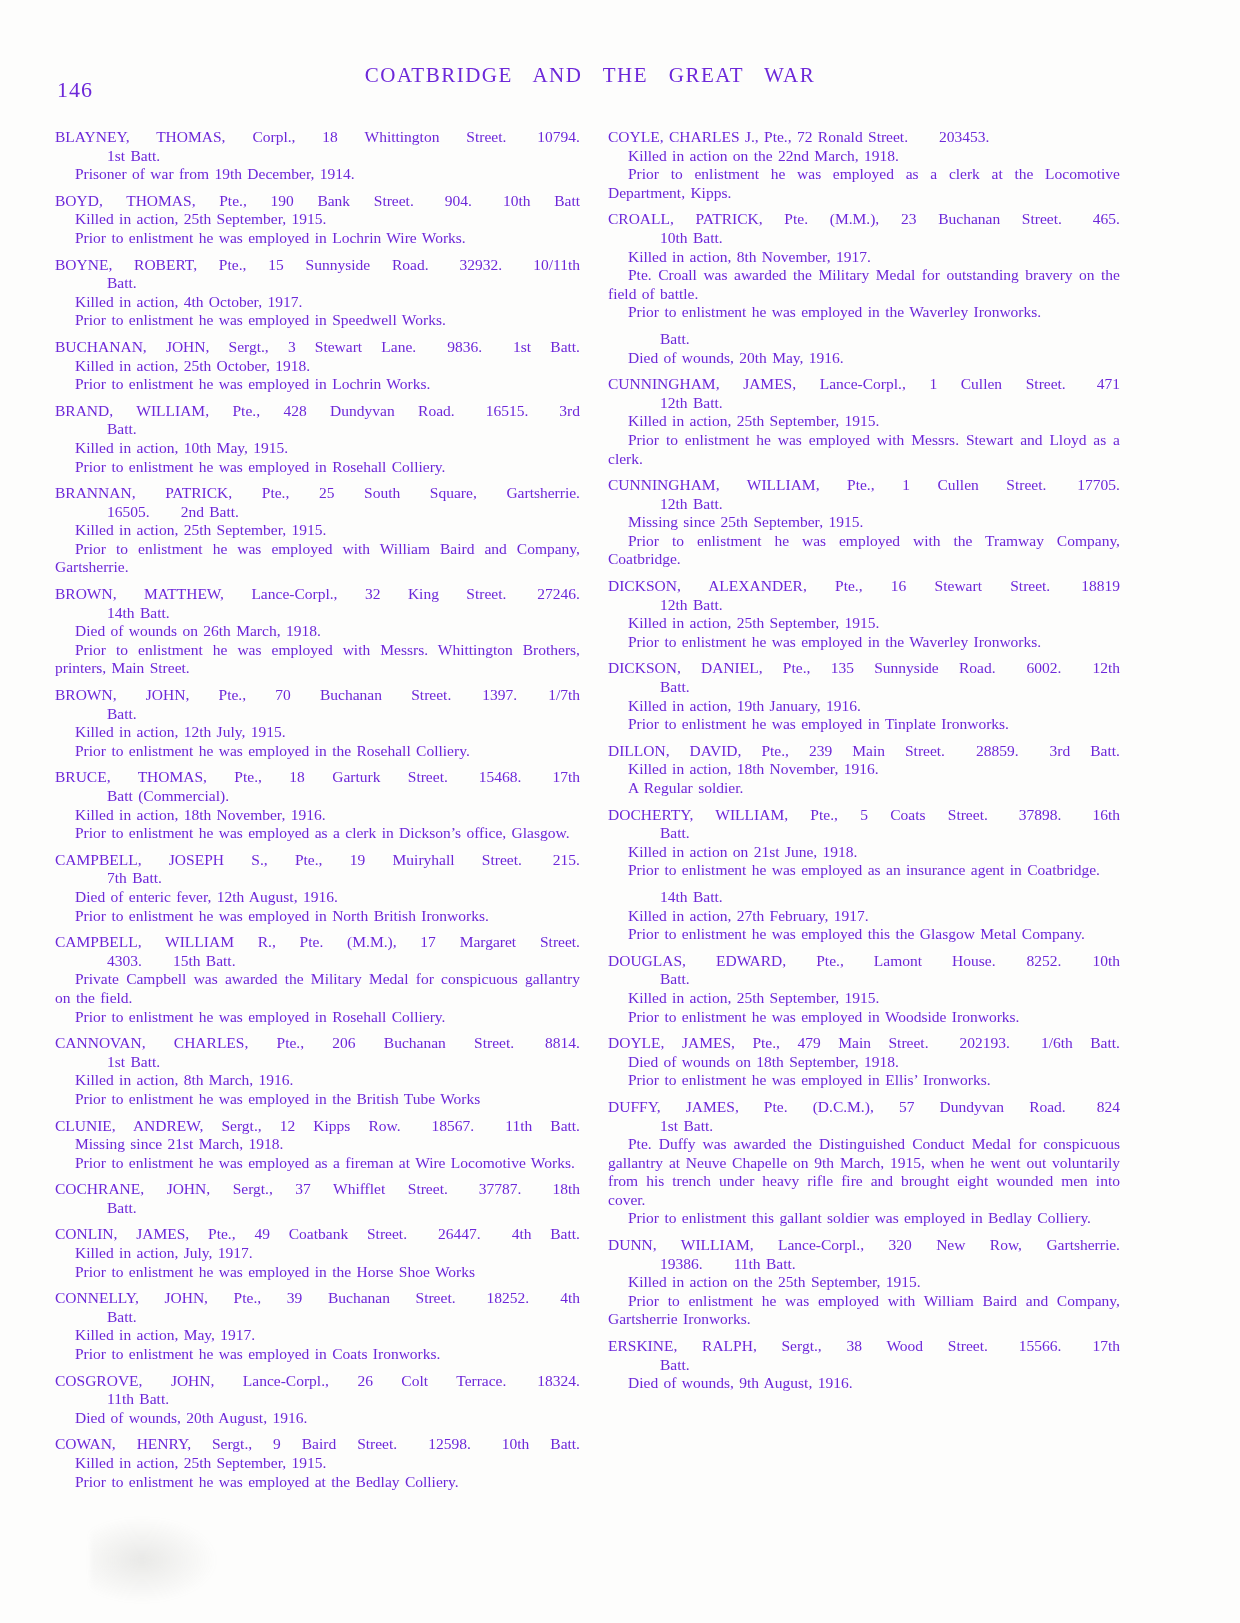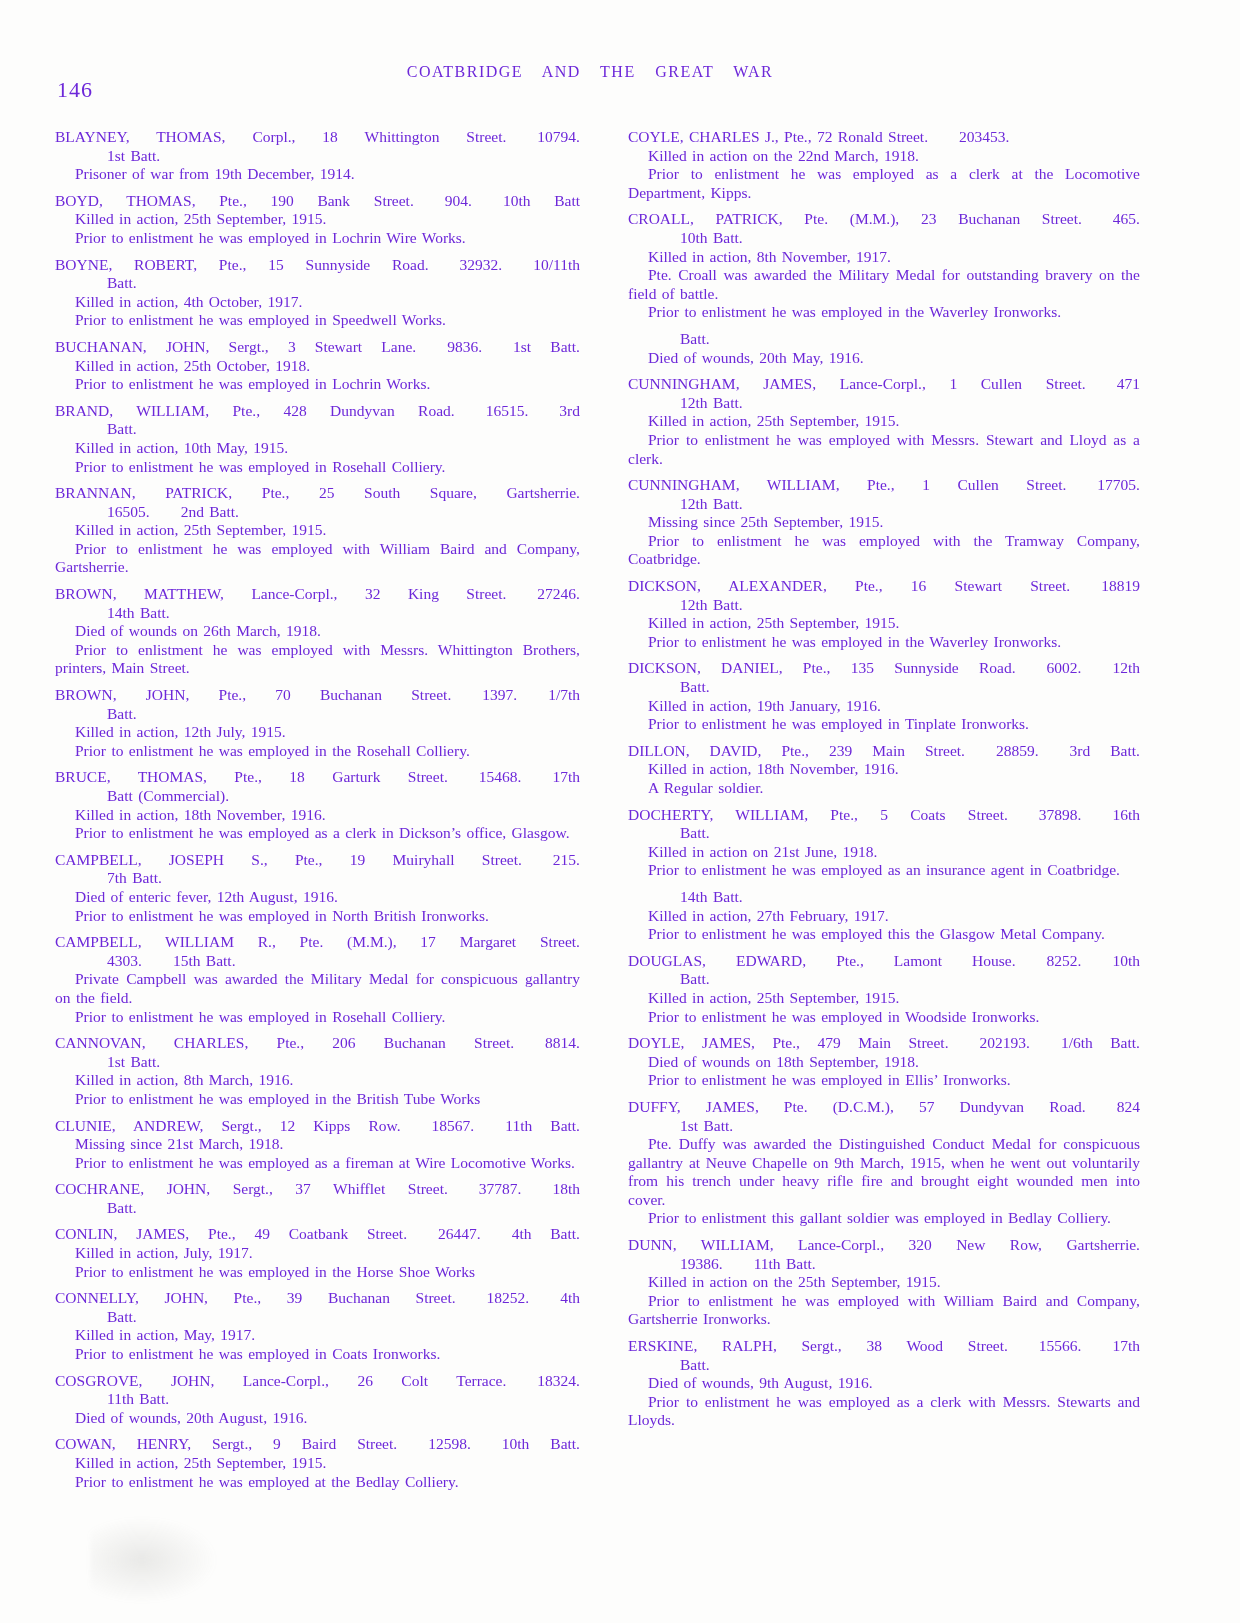--- a/index.html
+++ b/index.html
@@ -12,26 +12,26 @@
     color:#6d28d9;
   }
   .page-header { position:absolute; top:0; left:0; width:100%; height:120px; }
   .page-number {
     position:absolute; left:57px; top:77px;
     font-size:22px; letter-spacing:1px;
   }
   .page-title {
     position:absolute; left:0; right:60px; top:63px;
     text-align:center;
-    font-size:16px; letter-spacing:1.5px; word-spacing:14px;
+    font-size:21px; letter-spacing:1.5px; word-spacing:14px;
     white-space:nowrap;
   }
   .content {
     position:absolute; top:128px; left:55px;
-    display:flex; gap:48px;
+    display:flex; gap:28px;
   }
   .column { font-size:15.5px; line-height:1.2; word-spacing:1.5px; }
   .column.left  { width:525px; }
   .column.right { width:512px; }
   .entry { margin:0 0 8px 0; }
   .head-line { white-space:normal; }
   .head-line.first.fill { text-align:justify; text-align-last:justify; }
   .head-line.cont { padding-left:52px; }
   .body-para {
     margin:0; text-indent:20px; text-align:justify;
@@ -262,19 +262,18 @@
           <div class="head-line first fill">DUNN, WILLIAM, Lance-Corpl., 320 New Row, Gartsherrie.</div>
           <div class="head-line cont">19386.  11th Batt.</div>
           <p class="body-para">Killed in action on the 25th September, 1915.</p>
           <p class="body-para">Prior to enlistment he was employed with William Baird and Company, Gartsherrie Ironworks.</p>
         </div>
 
   <div class="entry">
           <div class="head-line first fill">ERSKINE, RALPH, Sergt., 38 Wood Street.  15566.  17th</div>
           <div class="head-line cont">Batt.</div>
           <p class="body-para">Died of wounds, 9th August, 1916.</p>
-          <p class="body-para">Prior to enlistment he was employed as a clerk with Messrs. Stewarts and Lloyds.</p>
         </div>
 </div>
   </div>
 
   <div class="scan-smudge"></div>
 </div>
 
 </body></html>

